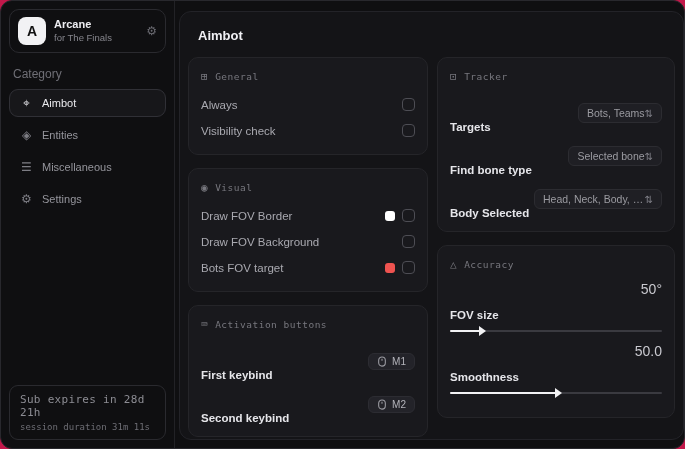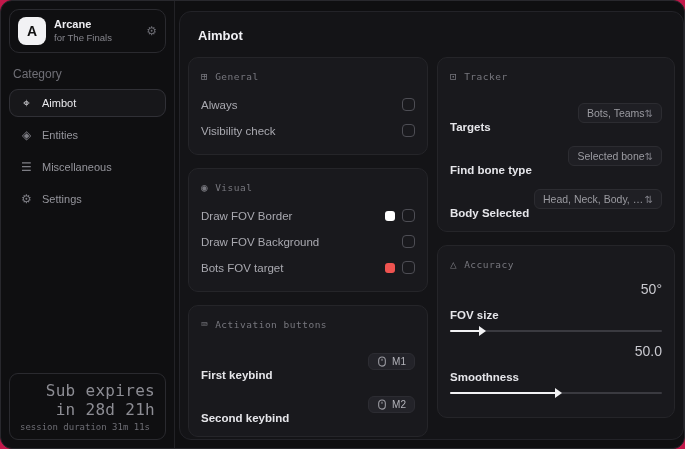--- a/index.html
+++ b/index.html
@@ -18,21 +18,21 @@
   .brand-sub { color:#86868d; font-size:9.5px; }
   .brand-gear { color:#6a6a71; font-size:12px; cursor:pointer; }
   .cat-label { color:#6f6f76; font-size:12px; margin:14px 4px 8px 4px; }
   .nav { display:flex; flex-direction:column; gap:4px; }
   .nav-item { display:flex; align-items:center; gap:9px; padding:6px 10px; border-radius:9px; border:1px solid transparent; color:#95959c; font-size:11px; cursor:pointer; }
   .nav-item .nav-icon { font-size:12px; width:13px; text-align:center; color:#7d7d84; }
   .nav-item.selected { border-color:#303036; background:#17171a; color:#e9e9ed; }
   .nav-item.selected .nav-icon { color:#d6d6da; }
   .sidebar-spacer { flex:1; }
   .sub-box { border:1px solid #2a2a2f; border-radius:9px; padding:7px 10px; font-family:"DejaVu Sans Mono", monospace; }
-  .sub-line1 { color:#8d8d94; font-size:16px; letter-spacing:0.3px;text-align:right; }
+  .sub-line1 { color:#8d8d94; font-size:11px; letter-spacing:0.3px; }
   .sub-line2 { color:#6e6e75; font-size:9px; font-weight:normal; margin-top:3px; }
   
   .main-wrap { flex:1; padding:10px 8px 8px 4px; }
   .main { height:100%; border:1px solid #232328; border-radius:12px; background:#141417; padding:8px; overflow:hidden; }
   .page-title { color:#f0f0f4; font-size:13px; font-weight:bold; margin:8px 0 14px 10px; }
   .columns { display:flex; gap:9px; align-items:flex-start; }
   .col-left { width:240px; display:flex; flex-direction:column; gap:13px; }
   .col-right { width:238px; display:flex; flex-direction:column; gap:13px; }
   .panel { background:#19191d; border:1px solid #252529; border-radius:10px; padding:10px 12px 12px 12px; }
   .panel-head { display:flex; align-items:center; gap:7px; color:#77777e; font-family:"DejaVu Sans Mono", monospace; font-size:9.5px; letter-spacing:0.5px; margin:2px 0 10px 0; }

